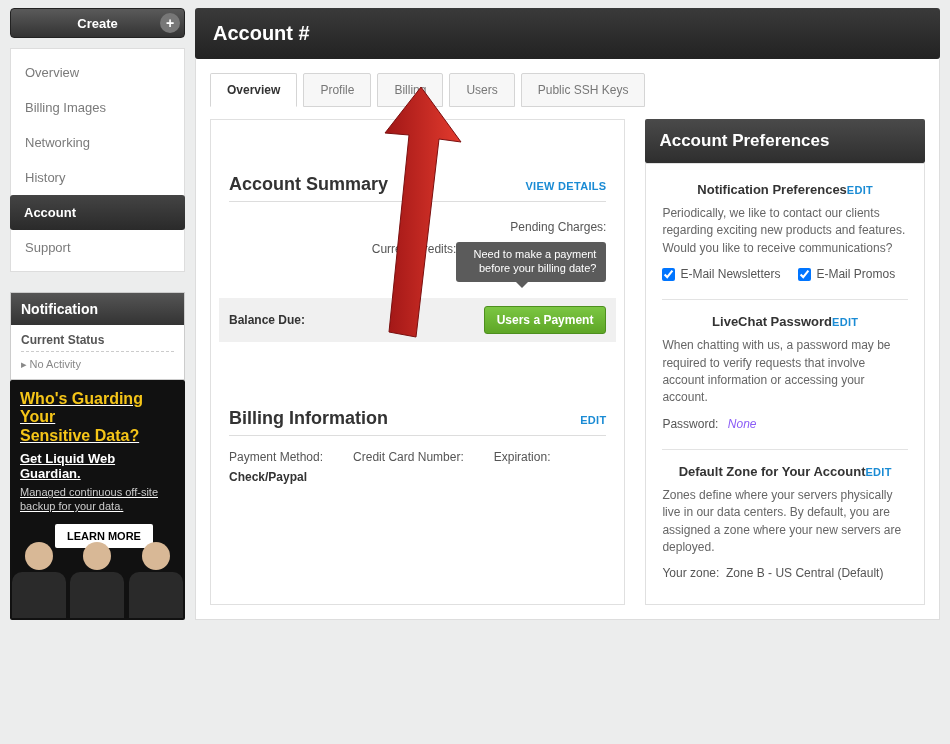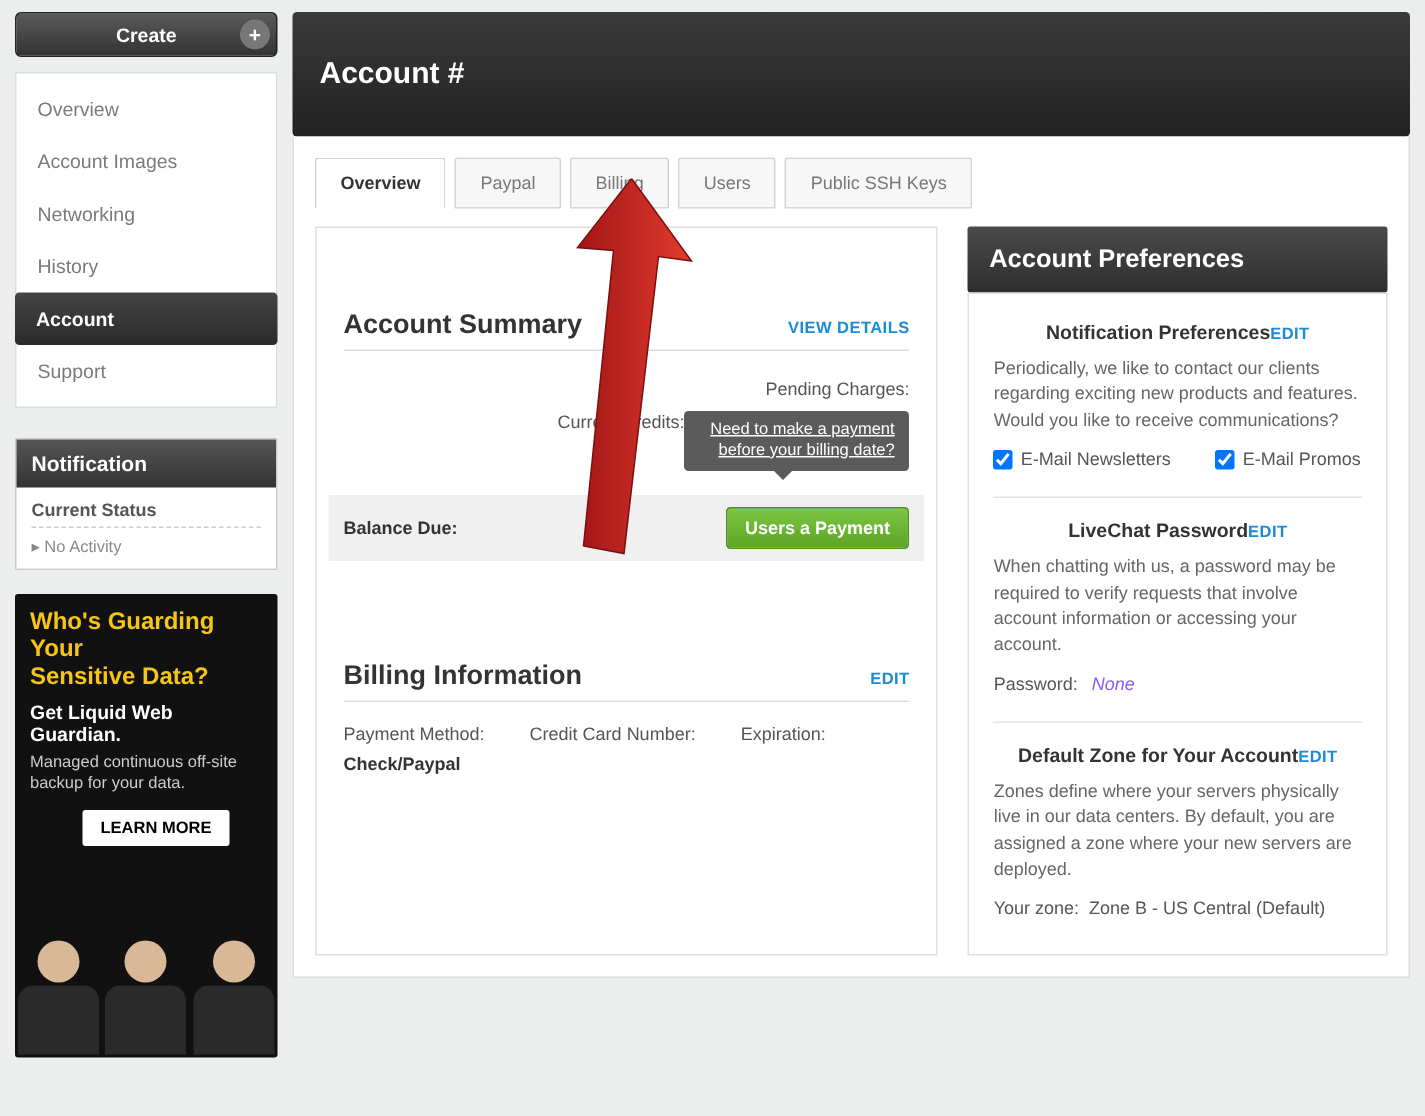--- a/index.html
+++ b/index.html
@@ -9,80 +9,80 @@
 .create-btn { background: linear-gradient(#5a5a5a,#333); border: 1px solid #222; border-radius: 4px; height: 30px; display: flex; align-items: center; justify-content: center; color: #fff; font-weight: bold; font-size: 13px; position: relative; cursor: pointer; margin-bottom: 10px; }
 .create-btn .plus { position: absolute; right: 4px; width: 20px; height: 20px; border-radius: 50%; background: #777; display: flex; align-items: center; justify-content: center; font-size: 14px; }
 .nav-box { background: #fff; border: 1px solid #ddd; padding: 6px 0; }
 .nav-item { padding: 10px 14px; color: #7a7a7a; font-size: 13px; cursor: pointer; }
 .nav-item.active { background: linear-gradient(#444,#2a2a2a); color: #fff; font-weight: bold; border-radius: 3px; margin: 0 -1px; }
 .notif-box { background: #fff; border: 1px solid #ccc; margin-top: 20px; }
 .notif-head { background: linear-gradient(#555,#333); color: #fff; padding: 8px 10px; font-weight: bold; font-size: 14px; }
 .notif-body { padding: 8px 10px; }
 .notif-cur { font-weight: bold; font-size: 12px; border-bottom: 1px dashed #ccc; padding-bottom: 4px; margin-bottom: 6px; }
 .notif-line { color: #888; font-size: 11px; }
-.promo { background: #111; color: #fff; margin-top: 16px; padding: 10px 10px 0 10px; border-radius: 2px; position: relative; overflow: hidden; height: 309px; }
+.promo { background: #111; color: #fff; padding: 10px 10px 0 10px; border-radius: 2px; position: relative; overflow: hidden; height: 240px; text-decoration: underline; }
 .promo h3 { color: #f5c518; font-size: 16px; line-height: 1.15; margin-bottom: 6px; }
 .promo .sub { font-size: 13px; font-weight: bold; margin-bottom: 4px; }
 .promo .desc { font-size: 11px; color: #ccc; margin-bottom: 10px; line-height: 1.3; }
 .promo .learn { background: #fff; color: #000; border: none; padding: 6px 12px; font-size: 11px; font-weight: bold; border-radius: 2px; cursor: pointer; margin-left: 35px; }
 .people { position: absolute; bottom: 0; left: 0; right: 0; height: 90px; display: flex; align-items: flex-end; }
 .person { flex: 1; position: relative; height: 90px; }
 .person .head { width: 28px; height: 28px; background: #d8b896; border-radius: 50%; margin: 12px auto 0 auto; }
 .person .body { width: 54px; height: 46px; background: #2a2a2a; margin: 2px auto 0 auto; border-radius: 10px 10px 0 0; }
 
 .main { flex: 1; }
-.page-head { background: linear-gradient(#3a3a3a,#222); color: #fff; border-radius: 3px; padding: 30px 18px; font-size: 20px; font-weight: bold; }
+.page-head { background: linear-gradient(#3a3a3a,#222); color: #fff; border-radius: 3px; padding: 14px 18px; font-size: 20px; font-weight: bold; }
 .content-wrap { background: #fff; border: 1px solid #ddd; border-top: none; padding: 14px; }
 .tabs { display: flex; gap: 6px; margin-bottom: 12px; }
 .tab { border: 1px solid #d5d5d5; background: #f7f7f7; padding: 9px 16px; font-size: 12px; color: #777; cursor: pointer; border-radius: 2px 2px 0 0; }
 .tab.active { background: #fff; color: #333; font-weight: bold; border-bottom-color: #fff; }
 .cols { display: flex; gap: 20px; }
 .col-left { flex: 1.35; border: 1px solid #e0e0e0; padding: 14px 18px 40px 18px; }
 .col-right { flex: 1; }
 .section-title { font-size: 18px; color: #333; font-weight: bold; }
 .title-row { display: flex; justify-content: space-between; align-items: baseline; margin-bottom: 4px; margin-top: 40px; }
 .link-edit { color: #1a8bd4; font-size: 11px; font-weight: bold; letter-spacing: .3px; cursor: pointer; }
 .hr { border-bottom: 1px solid #ddd; margin: 6px 0 14px 0; }
 .kv-row { display: flex; justify-content: flex-end; align-items: center; font-size: 12px; color: #555; padding: 4px 0; }
 .balance-row { background: #f0f0f0; padding: 8px 10px; margin: 6px -10px 0 -10px; display: flex; align-items: center; justify-content: space-between; }
 .balance-row b { color: #333; }
 .pay-btn { background: linear-gradient(#7bc642,#5ea626); color: #fff; border: 1px solid #4d8f1e; padding: 6px 12px; font-size: 12px; font-weight: bold; border-radius: 3px; cursor: pointer; }
-.tooltip { background: #5b5b5b; color: #fff; font-size: 11px; padding: 6px 10px; border-radius: 3px; position: relative; width: 150px; line-height: 1.25; margin-left: auto; margin-bottom: 6px; text-decoration: underline; }
+.tooltip { background: #5b5b5b; color: #fff; font-size: 11px; padding: 6px 10px; border-radius: 3px; position: relative; width: 150px; line-height: 1.25; margin-left: auto; margin-bottom: 6px; }
 .tooltip:after { content: ""; position: absolute; bottom: -6px; left: 60px; border: 6px solid transparent; border-top-color: #5b5b5b; border-bottom: none; }
 .billing-grid { display: flex; gap: 30px; font-size: 12px; color: #555; }
 .billing-col .lbl { margin-bottom: 6px; }
 .billing-col .val { font-weight: bold; color: #333; }
 
 .pref-head { background: linear-gradient(#4a4a4a,#2e2e2e); color: #fff; padding: 12px 14px; font-size: 17px; font-weight: bold; border-radius: 2px; }
 .pref-box { border: 1px solid #e0e0e0; padding: 14px 16px 24px 16px; }
 .pref-sec-title { display: flex; justify-content: center; align-items: baseline; margin-top: 4px; }
 .pref-sec-title h4 { font-size: 13px; color: #333; }
 .pref-desc { font-size: 12px; color: #666; line-height: 1.45; margin: 8px 0 10px 0; }
-.check-row { display: flex; gap: 30px; align-items: center; font-size: 12px; }
+.check-row { display: flex; gap: 18px; align-items: center; font-size: 12px; }
 .check-row label { display: flex; align-items: center; gap: 5px; }
 .pref-hr { border-bottom: 1px solid #e3e3e3; margin: 18px 0 14px 0; }
 .pwd-line { font-size: 12px; color: #555; }
 .pwd-line i { color: #8b5cf6; margin-left: 6px; }
 .zone-line { font-size: 12px; color: #555; margin-top: 3px; }
 
 .arrow-svg { position: absolute; pointer-events: none; }
 .arrow-anchor { position: relative; }
 </style>
 </head>
 <body>
 
 <div class="layout">
   <div class="sidebar">
     <div class="create-btn">
       <span>Create</span>
       <span class="plus">+</span>
     </div>
     <div class="nav-box">
       <div class="nav-item">Overview</div>
-      <div class="nav-item">Account Images</div>
+      <div class="nav-item">Billing Images</div>
       <div class="nav-item">Networking</div>
       <div class="nav-item">History</div>
       <div class="nav-item active">Account</div>
       <div class="nav-item">Support</div>
     </div>
 
     <div class="notif-box">
       <div class="notif-head">Notification</div>
       <div class="notif-body">
         <div class="notif-cur">Current Status</div>
@@ -110,21 +110,21 @@
           </div>
       </div>
     </div>
   </div>
 
   <div class="main">
     <div class="page-head">Account #</div>
     <div class="content-wrap arrow-anchor">
       <div class="tabs">
         <div class="tab active">Overview</div>
-        <div class="tab">Paypal</div>
+        <div class="tab">Profile</div>
         <div class="tab">Billing</div>
         <div class="tab">Users</div>
         <div class="tab">Public SSH Keys</div>
       </div>
 
       <svg class="arrow-svg" width="120" height="260" style="left:165px; top:28px;">
         <defs>
             <linearGradient id="g1" x1="0" y1="0" x2="1" y2="0">
               <stop offset="0" stop-color="#a01616"></stop>
               <stop offset="1" stop-color="#e33b2e"></stop>

